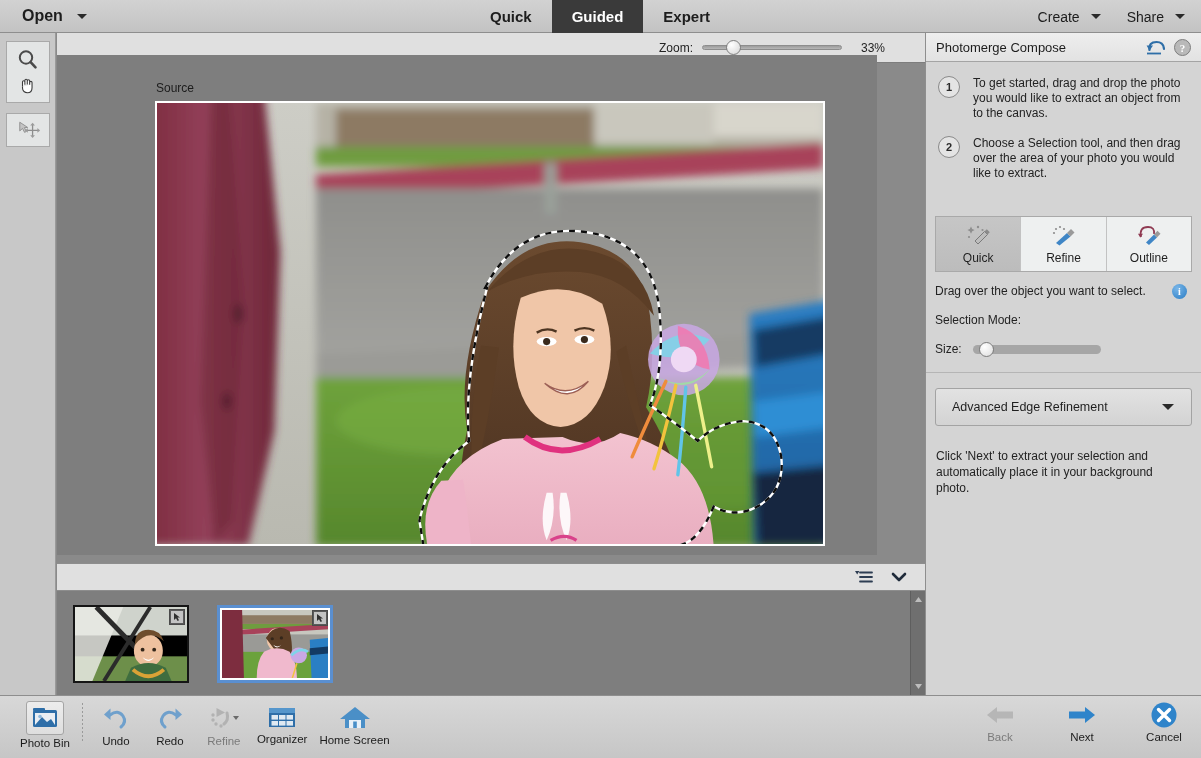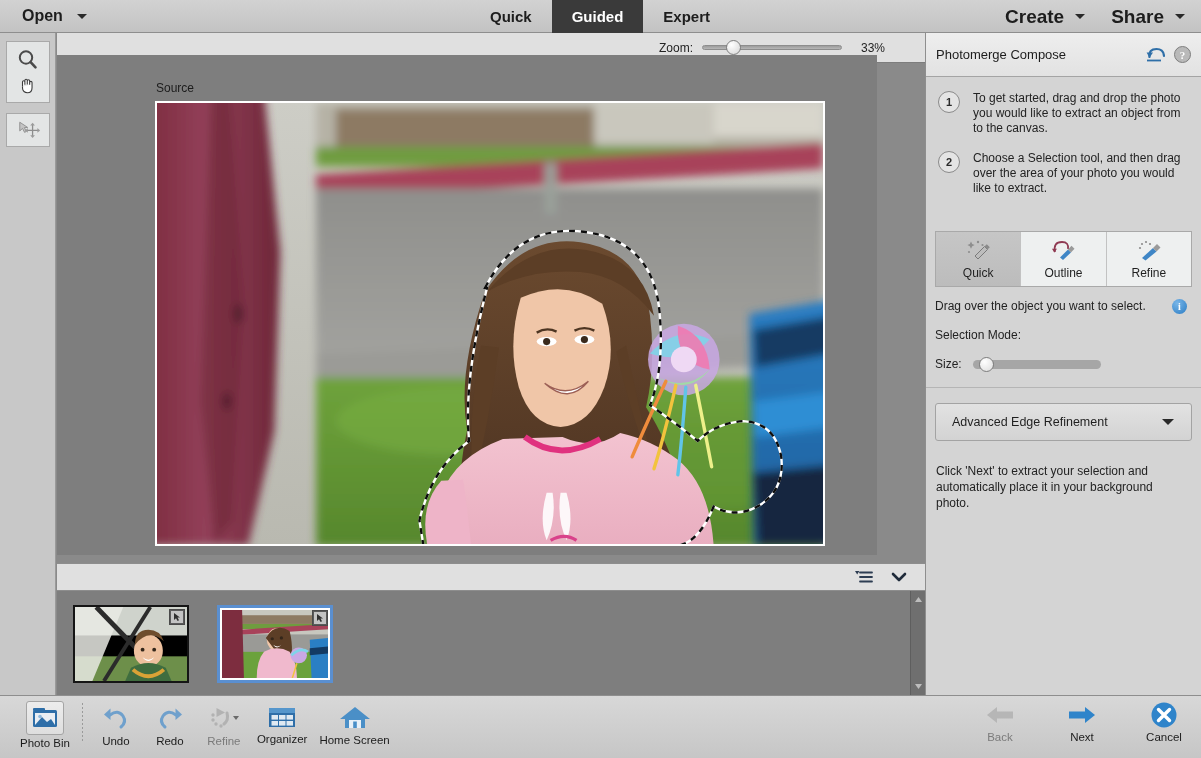--- a/index.html
+++ b/index.html
@@ -35,21 +35,21 @@
   .tab {
     display: flex; align-items: center; padding: 0 20px;
     font-size: 15px; font-weight: bold; color: #1d1d1d; cursor: pointer;
   }
   .tab.active { background: #3a3a3a; color: #ffffff; }
   .menu-right {
     position: absolute; right: 16px; top: 0; height: 33px;
     display: flex; align-items: center; gap: 26px;
   }
   .menu-right .mi { display: flex; align-items: center; gap: 11px; cursor: pointer; }
-  .menu-right .mi .lbl { font-size: 19px; font-weight: bold; color: #1d1d1d; }
+  .menu-right .mi .lbl { font-size: 14px; font-weight: normal; color: #1d1d1d; }
 
   
   .left-tools {
     position: absolute; left: 0; top: 33px; width: 56px; height: 662px;
     background: #c8c8c8; border-right: 1px solid #9a9a9a;
   }
   .tool-btn {
     width: 44px; height: 62px; margin: 8px auto 0; background: #e3e5e5;
     border: 1px solid #a9a9a9; display: flex; flex-direction: column;
     align-items: center; justify-content: center; gap: 2px; cursor: pointer;
@@ -121,21 +121,21 @@
     background: #6f6f6f; border-left: 1px solid #5e5e5e;
   }
   .bin-scroll.inner-pos { right: 276px; }
 
   
   .rpanel {
     position: absolute; left: 925px; top: 33px; width: 276px; height: 662px;
     background: #d4d4d4; border-left: 1px solid #8e8e8e;
   }
   .rpanel-head {
-    height: 44px; background: linear-gradient(#eeeeee,#e2e2e2);
+    height: 29px; background: linear-gradient(#eeeeee,#e2e2e2);
     border-bottom: 1px solid #a4a4a4;
     display: flex; align-items: center; padding: 0 10px;
   }
   .rpanel-title { font-size: 13px; color: #1d1d1d; flex: 1; }
   .head-icons { display: flex; align-items: center; gap: 9px; }
 
   .steps { padding: 14px 14px 6px 12px; }
   .step { display: flex; gap: 13px; margin-bottom: 15px; }
   .step-num {
     flex: 0 0 auto; width: 22px; height: 22px; border-radius: 50%;
@@ -542,39 +542,39 @@
           <circle cx="14" cy="4" r="1.2" fill="#8e8e8e"></circle>
           <circle cx="18.5" cy="7" r="1.1" fill="#8e8e8e"></circle>
           <circle cx="5" cy="14" r="1.1" fill="#8e8e8e"></circle>
           <path d="M11 18 L20.5 8.5 L23.5 11.5 L14 21 Z" fill="#bdbdbd" stroke="#7a7a7a" stroke-width="1"></path>
           <path d="M20.5 8.5 L23.5 11.5 L25.8 9.2 L22.8 6.2 Z" fill="#8a8a8a"></path>
         </svg>
         <span class="lbl">Quick</span>
       </div>
       <div class="ttab">
         <svg width="28" height="24" viewBox="0 0 28 24">
-          <path d="M6 14 q-2 -10 7 -10 q7 0 6 7" fill="none" stroke="#8f3a52" stroke-width="1.8"></path>
-          <path d="M5.2 14.6 L3 10.8 H8 Z" fill="#8f3a52"></path>
-          <path d="M11 19.5 L19 11.5 L22 14.5 L14 22 Z" fill="#3f86c6"></path>
-          <path d="M19 11.5 L22 14.5 L25.5 10.8 L22.5 7.8 Z" fill="#9a9a9a"></path>
-        </svg>
-        <span class="lbl">Outline</span>
-      </div>
-      <div class="ttab">
-        <svg width="28" height="24" viewBox="0 0 28 24">
           <g fill="#8e8e8e">
             <circle cx="7" cy="6" r="1.1"></circle>
               <circle cx="11" cy="4" r="1.1"></circle>
             <circle cx="15" cy="6" r="1.1"></circle>
               <circle cx="5" cy="10" r="1.1"></circle>
           </g>
           <path d="M7 20 L18 10 L21.5 13.5 L10.5 22.5 Z" fill="#3f86c6"></path>
           <path d="M18 10 L21.5 13.5 L25.5 9.5 L22 6 Z" fill="#9a9a9a"></path>
         </svg>
         <span class="lbl">Refine</span>
+      </div>
+      <div class="ttab">
+        <svg width="28" height="24" viewBox="0 0 28 24">
+          <path d="M6 14 q-2 -10 7 -10 q7 0 6 7" fill="none" stroke="#8f3a52" stroke-width="1.8"></path>
+          <path d="M5.2 14.6 L3 10.8 H8 Z" fill="#8f3a52"></path>
+          <path d="M11 19.5 L19 11.5 L22 14.5 L14 22 Z" fill="#3f86c6"></path>
+          <path d="M19 11.5 L22 14.5 L25.5 10.8 L22.5 7.8 Z" fill="#9a9a9a"></path>
+        </svg>
+        <span class="lbl">Outline</span>
       </div>
     </div>
 
     <div class="sel-block">
       <div class="hint-row">
         <div class="hint-txt">Drag over the object you want to select.</div>
         <div class="info-dot">i</div>
       </div>
 
       <div class="selmode-lbl">Selection Mode:</div>

